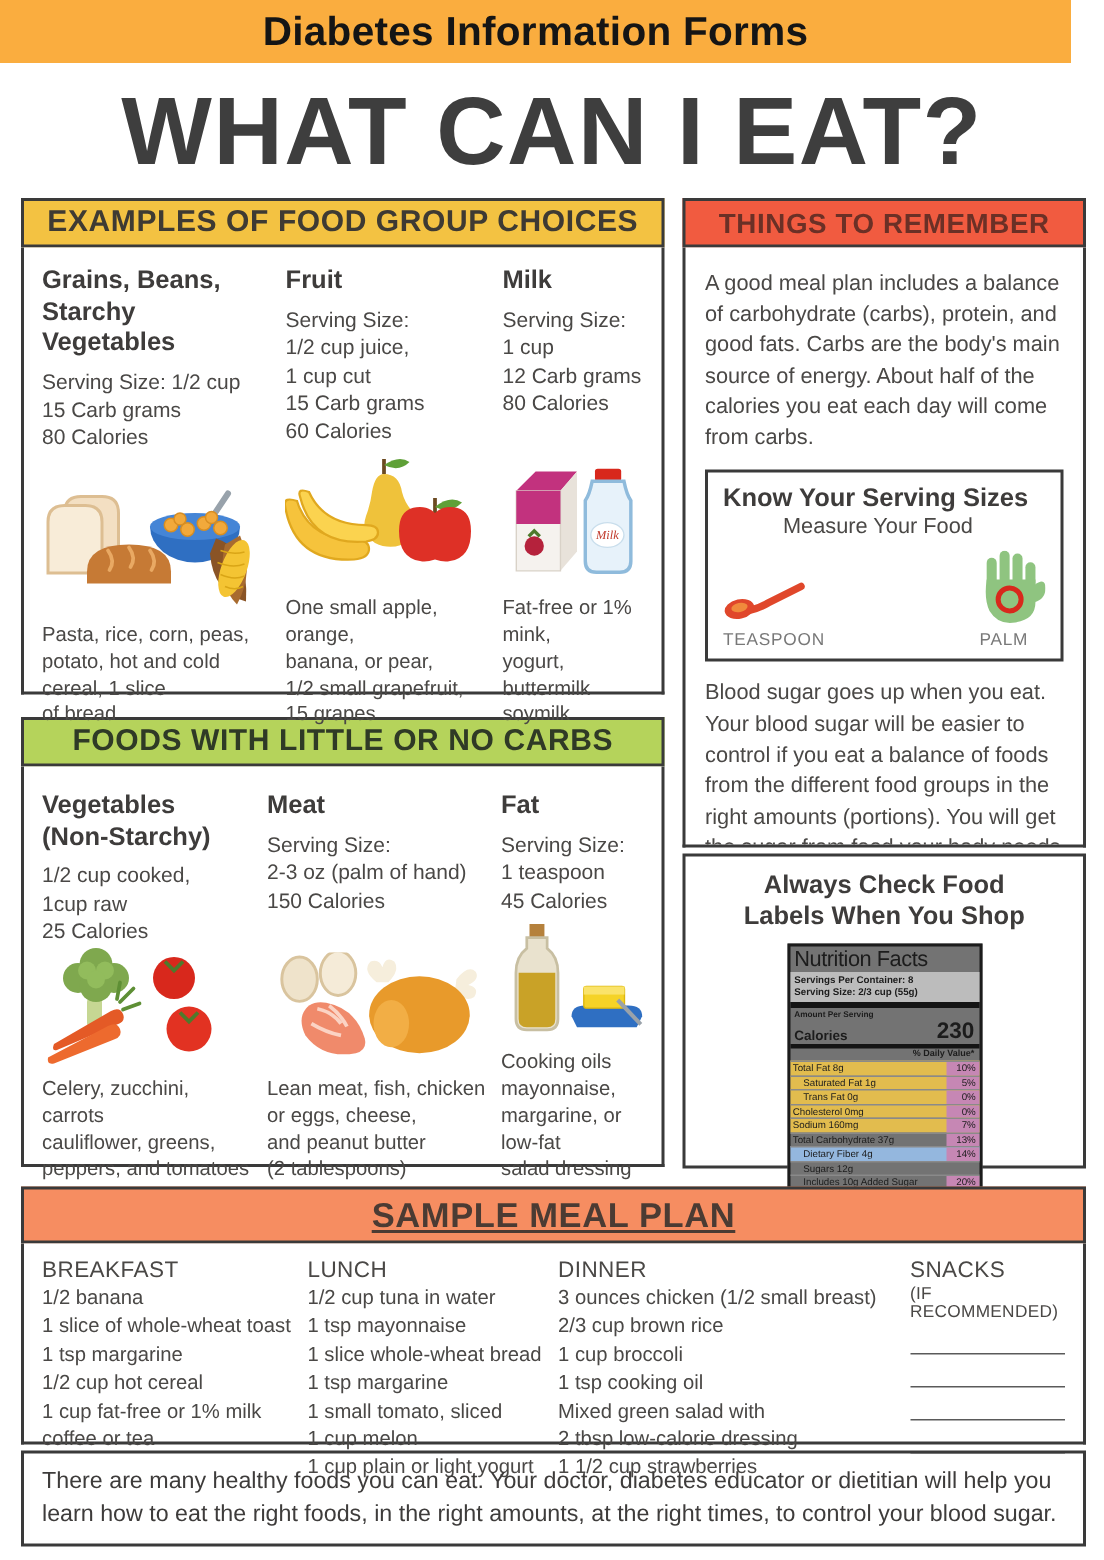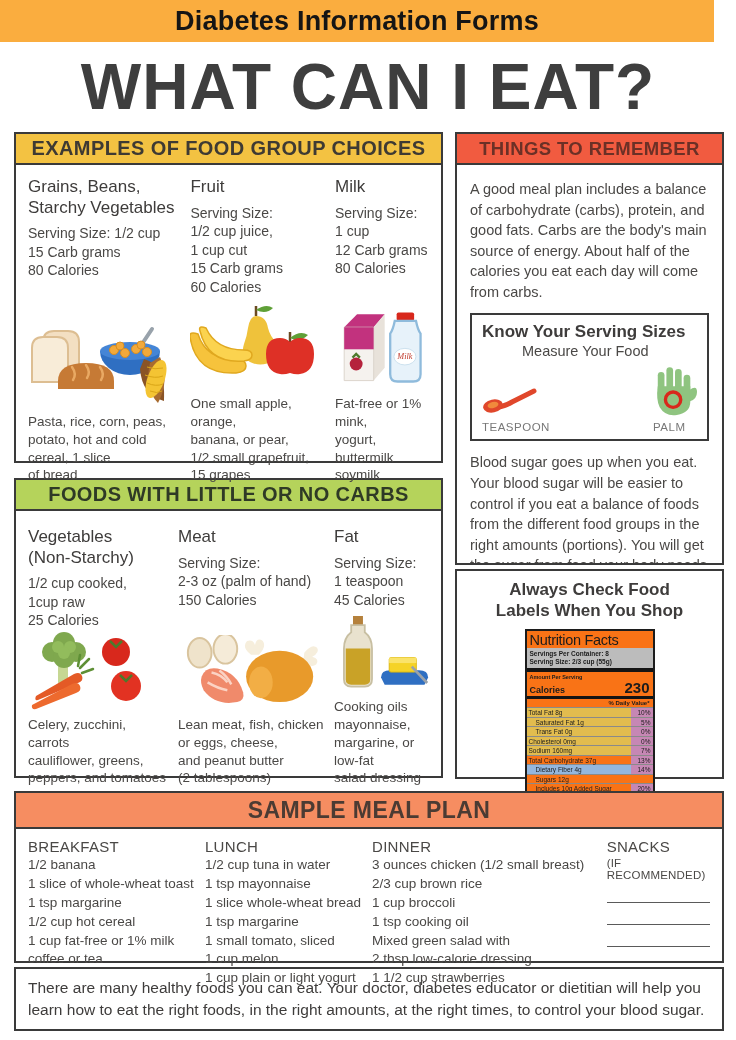--- a/index.html
+++ b/index.html
@@ -16,53 +16,53 @@
                 font-size:64px; font-weight:bold; color:#3E3E3E; letter-spacing:1px; }
 
   
   .hdr { border:2px solid var(--c-border,#3A3A3A); display:flex; align-items:center; justify-content:center;
          font-weight:bold; letter-spacing:.4px; }
   .box { border:2px solid var(--c-border,#3A3A3A); border-top:none; background:#fff; }
 
   .hdr-gold   { background:var(--c-gold,#F3C242);  height:33px; font-size:20px;   color:#3E3A33; }
   .hdr-green  { background:var(--c-green,#B5D35B); height:33px; font-size:20px;   color:#2F3A26; }
   .hdr-red    { background:var(--c-red_orange,#F15B40); height:33px; font-size:18.5px; color:#6B3026; }
-  .hdr-salmon { background:var(--c-salmon,#F68D61); height:38px; font-size:23px;  color:#4B3B33; }
+  .hdr-salmon { background:var(--c-salmon,#F68D61); height:38px; font-size:23px;  color:#4B3B33;text-decoration:underline; }
 
   
   .col-left { position:absolute; left:14px; top:132px; width:429px; }
   .carbs-box { height:298px; padding:6px 12px 8px; display:flex; flex-direction:column; }
   .nocarbs-box { height:267px; padding:10px 12px 8px; margin-bottom:0; }
   .gap { height:15px; }
   .section-sub { text-align:center; font-size:19px; font-weight:bold; letter-spacing:.4px; color:#3E3C3B; margin-top:2px; }
   .cols3 { display:flex; flex:1; margin-top:6px; }
   .fcol { display:flex; flex-direction:column; padding-right:8px; }
   .carbs-box .c1 { width:164px; } .carbs-box .c2 { width:146px; } .carbs-box .c3 { width:95px; padding-right:0; }
   .nocarbs-box .c1 { width:152px; } .nocarbs-box .c2 { width:158px; } .nocarbs-box .c3 { width:95px; padding-right:0; }
-  .fname { font-size:17px; font-weight:normal; line-height:1.22; white-space:pre-line; color:#3E3C3B; }
+  .fname { font-size:17px; font-weight:bold; line-height:1.22; white-space:pre-line; color:#3E3C3B; }
   .fserv { font-size:14px; margin-top:6px; line-height:1.32; white-space:pre-line; }
   .fimg  { margin-top:auto; }
   .fex   { font-size:13.5px; line-height:1.32; margin-top:0; white-space:pre-line; }
 
   
   .col-right { position:absolute; left:455px; top:132px; width:269px; }
   .remember-box { height:400px; padding:14px 13px 8px; overflow:hidden; }
   .rpara { font-size:14.5px; line-height:1.42; }
   .ssbox { border:2px solid var(--c-border,#3A3A3A); margin:11px 0; padding:7px 10px 6px; }
   .ss-title { font-size:17px; font-weight:bold; color:#3E3C3B; }
   .ss-sub { font-size:14.5px; margin-top:1px;margin-left:40px; }
   .ss-row { display:flex; justify-content:space-between; align-items:flex-end; margin-top:8px; }
   .ss-item { display:flex; flex-direction:column; align-items:flex-start; }
   .ss-label { font-size:11.5px; color:#787878; letter-spacing:.5px; margin-top:4px; }
 
   .labels-box { border-top:2px solid var(--c-border,#3A3A3A); margin-top:4px; height:210px; padding:8px 8px 6px; }
   .fl-title { text-align:center; font-size:17px; font-weight:bold; color:#3E3C3B; white-space:pre-line; line-height:1.25; }
 
   
-  .nlabel { width:130px; margin:7px auto 0; border:2px solid #1c1c1c; color:#1c1c1c; background:#f97316; }
+  .nlabel { width:130px; margin:7px auto 0; border:2px solid #1c1c1c; color:#1c1c1c; background:#737373; }
   .nl-title { font-size:14.5px; padding:1px 3px 0; letter-spacing:-.3px; }
   .nl-gray { background:#BCBCBC; font-size:6.5px; font-weight:bold; padding:2px 3px; line-height:1.3; }
   .nl-black { height:4px; background:#141414; }
   .nl-amount { font-size:5.5px; font-weight:bold; padding:2px 3px 0; }
   .nl-cal { display:flex; justify-content:space-between; align-items:flex-end; padding:0 3px 1px; border-bottom:3px solid #141414; }
   .nl-cal-label { font-size:9px; font-weight:bold; }
   .nl-cal-val { font-size:15px; font-weight:bold; line-height:1; }
   .nl-dv { font-size:6px; font-weight:bold; text-align:right; padding:1px 3px; }
   .nl-row { display:flex; align-items:stretch; border-top:1px solid #8a8a8a; height:9.5px; font-size:6.5px; }
   .nl-row .lbl { flex:1; padding-left:2px; display:flex; align-items:center; }

